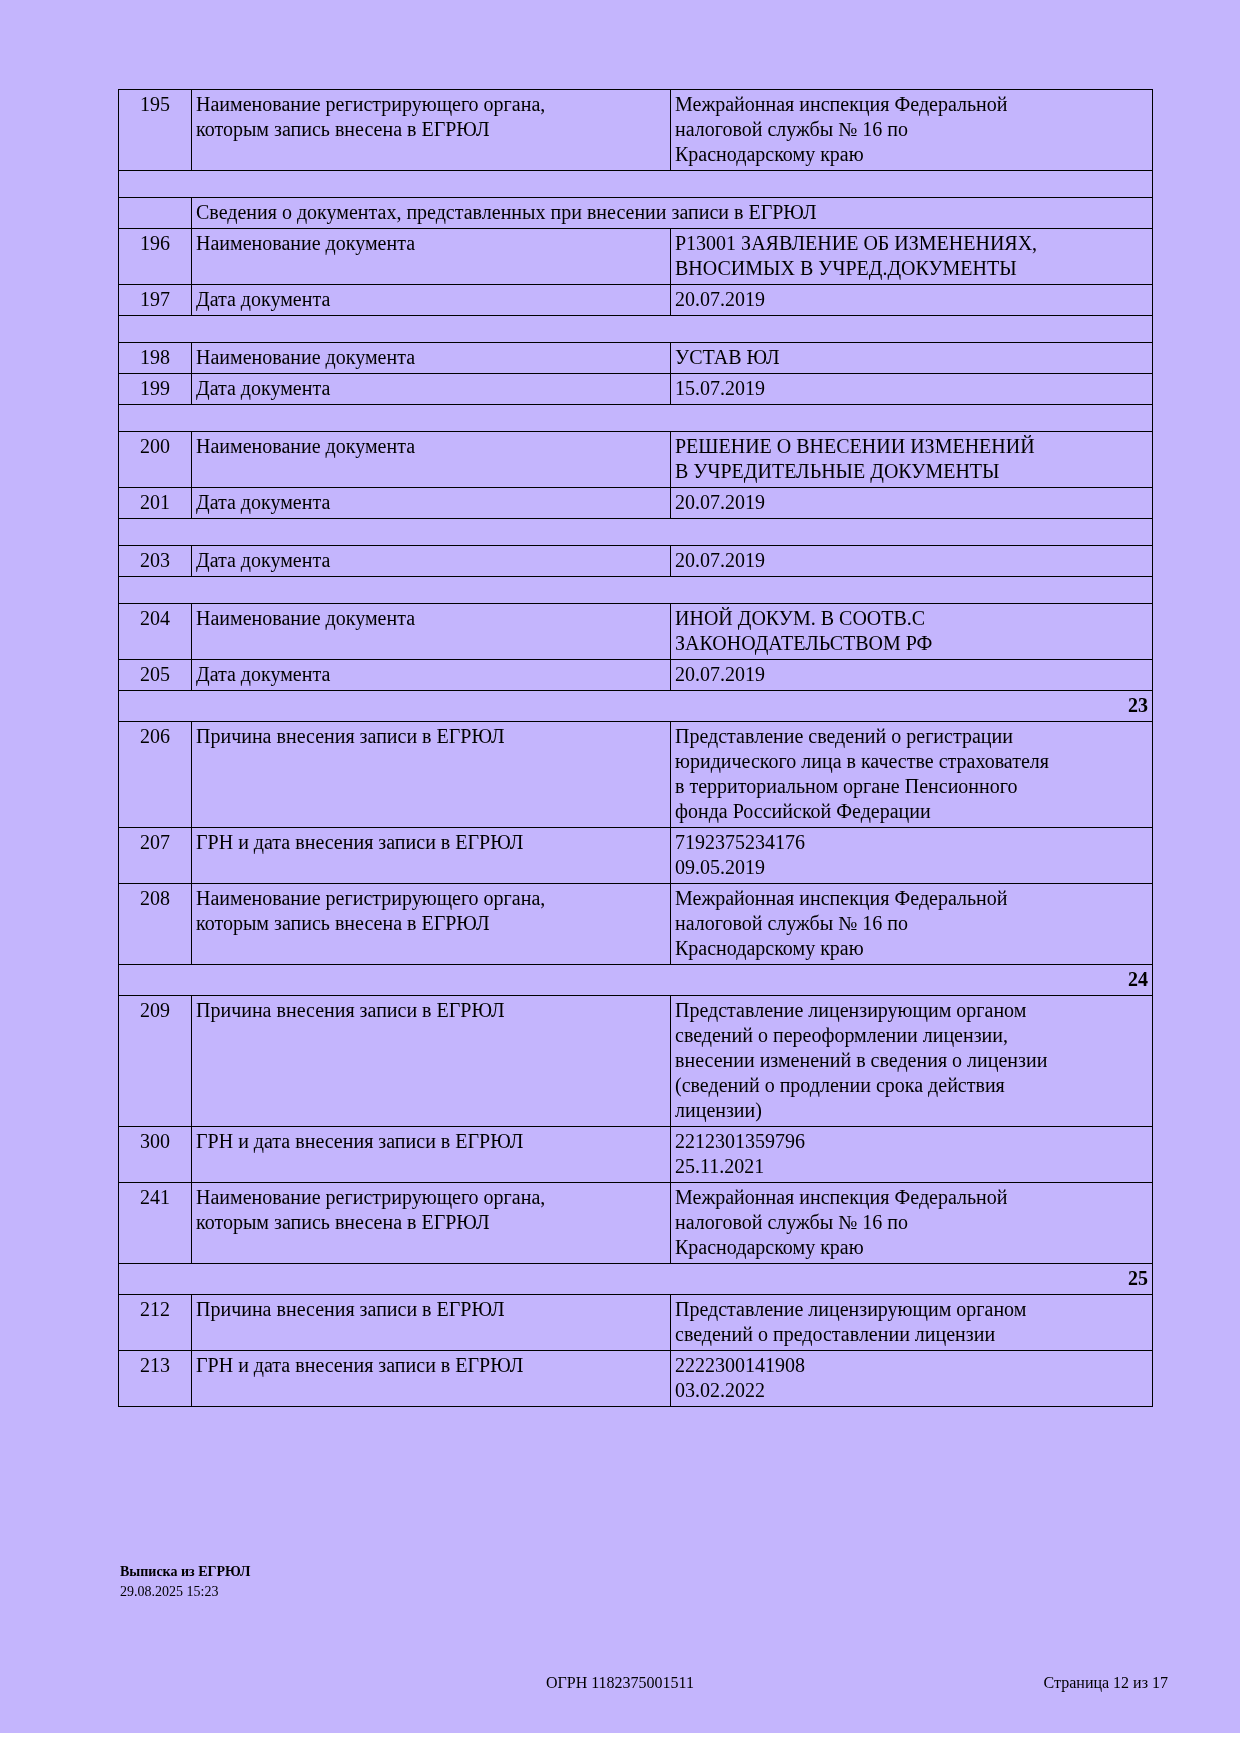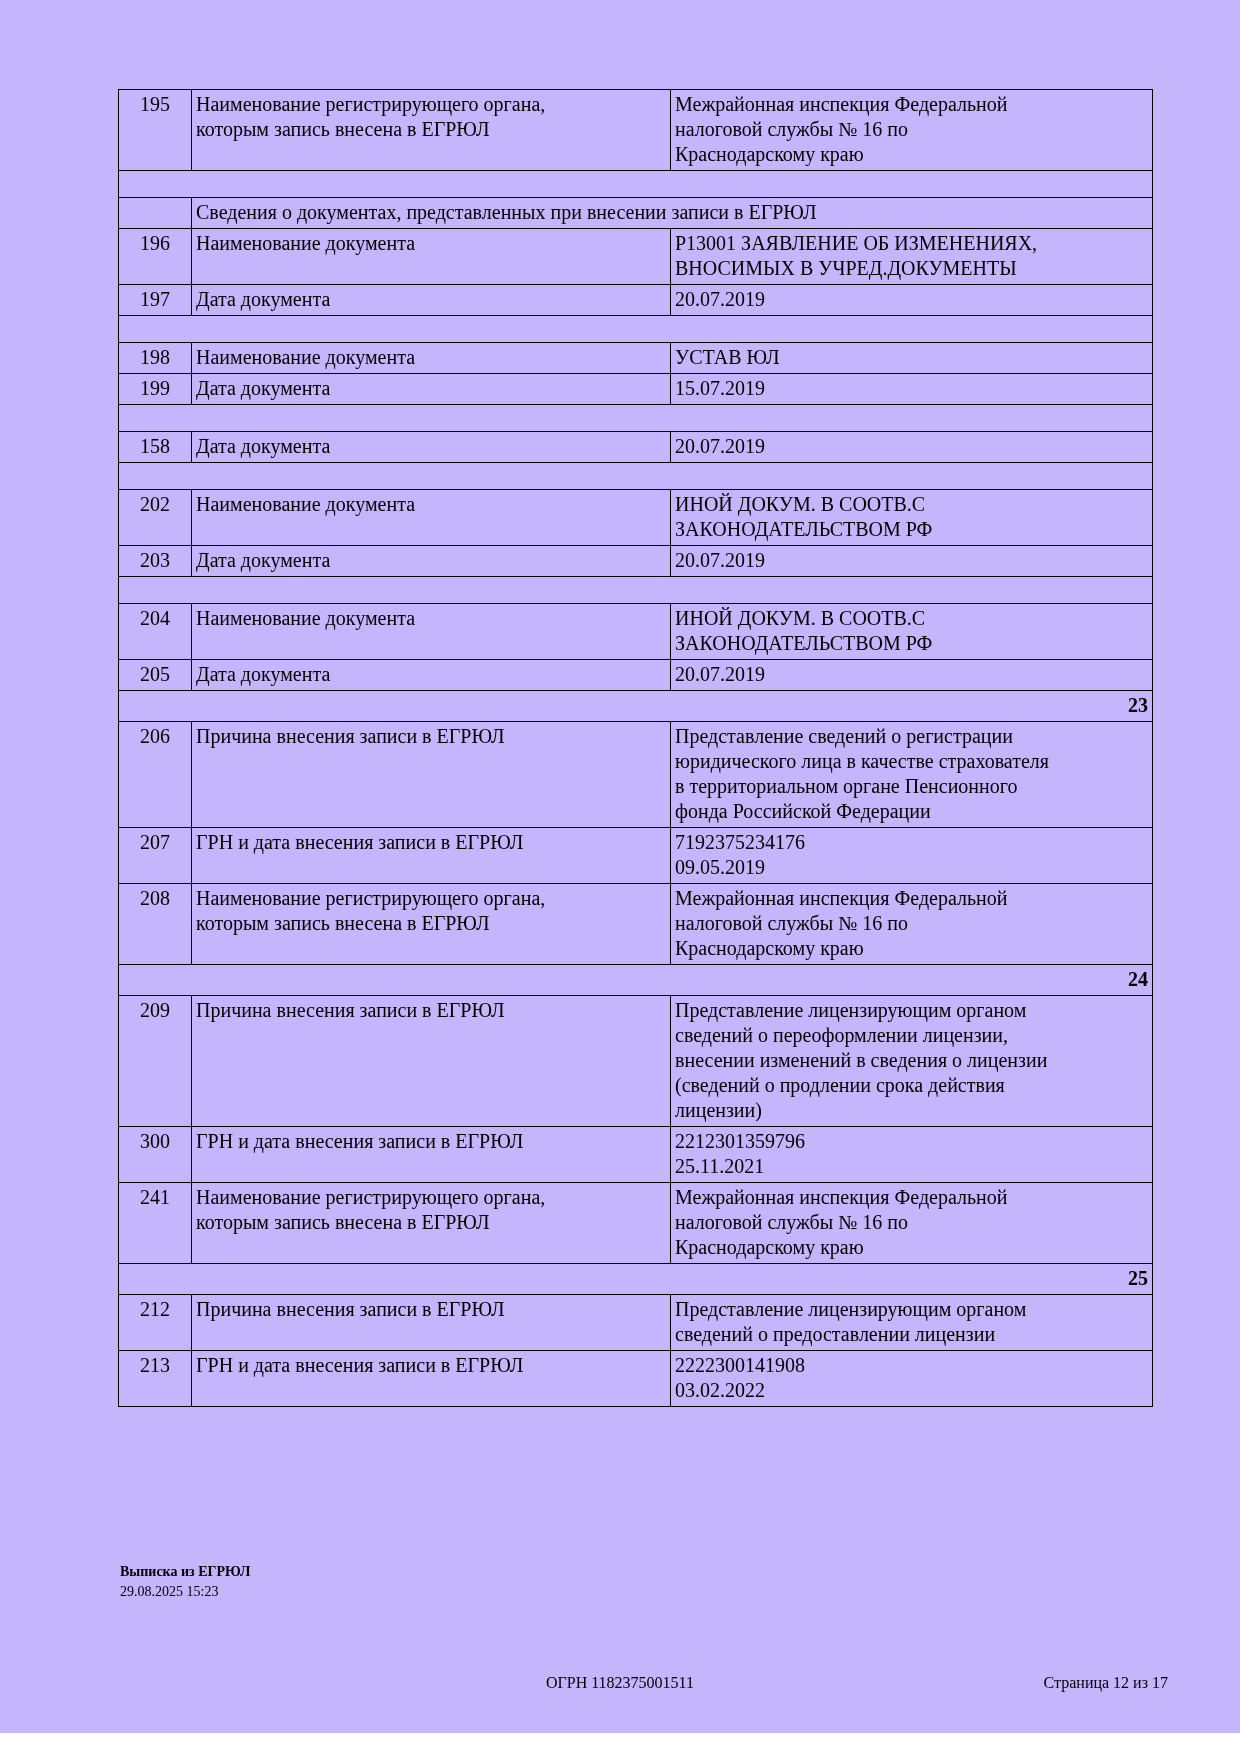--- a/index.html
+++ b/index.html
@@ -115,32 +115,32 @@
       </tr>
       <tr>
         <td class="num">199</td>
         <td class="lbl">Дата документа</td>
         <td class="val">15.07.2019</td>
       </tr>
       <tr>
         <td class="spacer" colspan="3"></td>
       </tr>
       <tr>
-        <td class="num">158</td>
-        <td class="lbl">Дата документа</td>
-        <td class="val">20.07.2019</td>
-      </tr>
-      <tr>
-        <td class="spacer" colspan="3"></td>
-      </tr>
-      <tr>
-        <td class="num">202</td>
-        <td class="lbl">Наименование документа</td>
-        <td class="val">ИНОЙ ДОКУМ. В СООТВ.С
-ЗАКОНОДАТЕЛЬСТВОМ РФ</td>
+        <td class="num">200</td>
+        <td class="lbl">Наименование документа</td>
+        <td class="val">РЕШЕНИЕ О ВНЕСЕНИИ ИЗМЕНЕНИЙ
+В УЧРЕДИТЕЛЬНЫЕ ДОКУМЕНТЫ</td>
+      </tr>
+      <tr>
+        <td class="num">201</td>
+        <td class="lbl">Дата документа</td>
+        <td class="val">20.07.2019</td>
+      </tr>
+      <tr>
+        <td class="spacer" colspan="3"></td>
       </tr>
       <tr>
         <td class="num">203</td>
         <td class="lbl">Дата документа</td>
         <td class="val">20.07.2019</td>
       </tr>
       <tr>
         <td class="spacer" colspan="3"></td>
       </tr>
       <tr>

